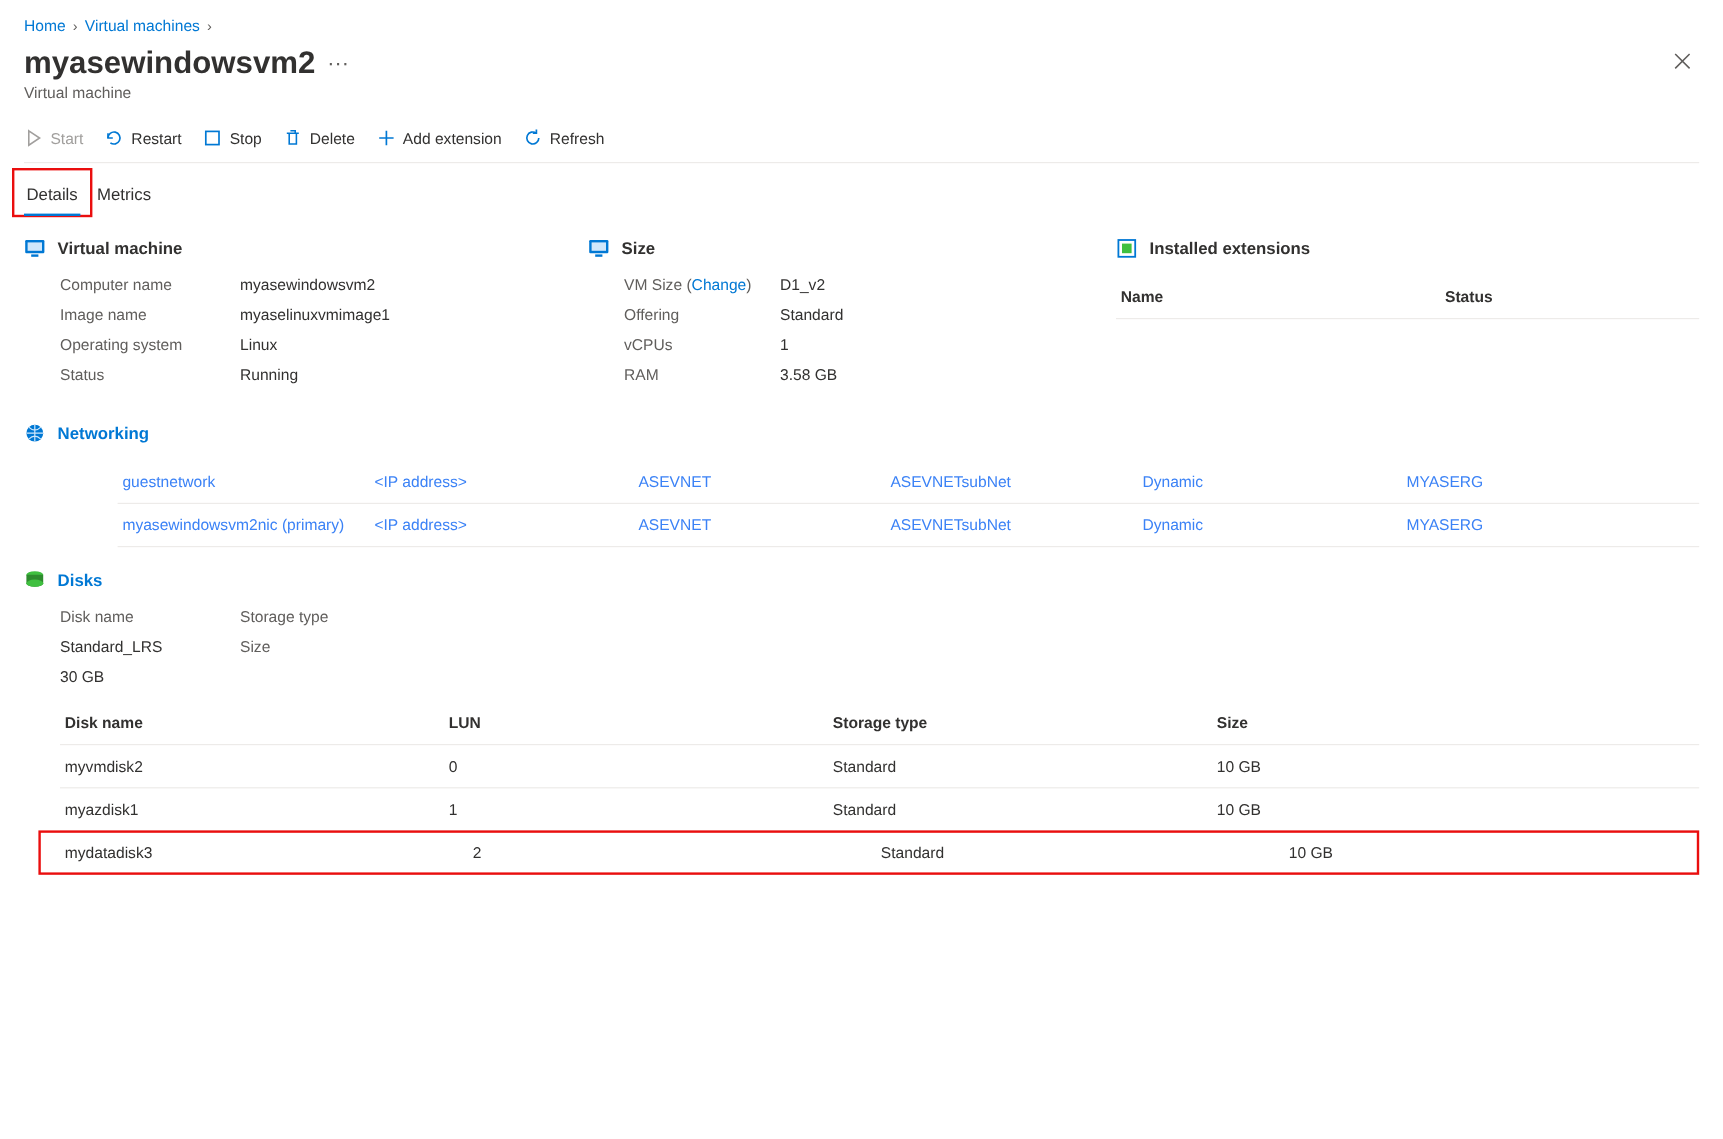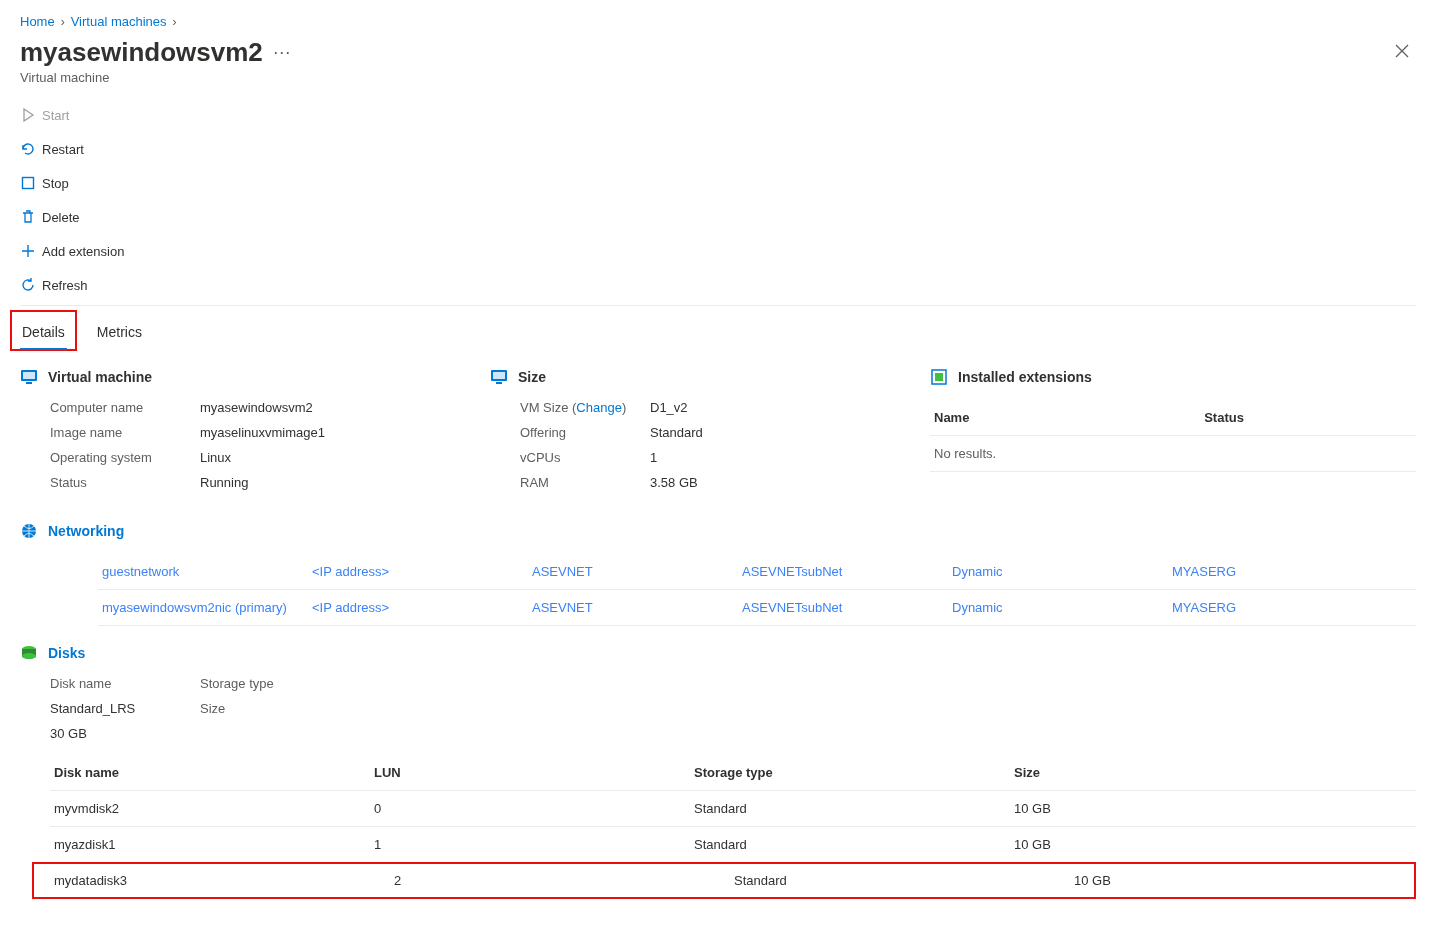--- a/index.html
+++ b/index.html
@@ -16,27 +16,27 @@
   .breadcrumb .sep { color: #605e5c; font-size: 12px; }
 
   .title-row { display: flex; align-items: center; justify-content: space-between; }
   .title-left { display: flex; align-items: center; gap: 10px; }
   h1 { font-size: 26px; font-weight: 600; color: #323130; }
   .more-dots { font-size: 18px; color: #605e5c; cursor: pointer; }
   .subtitle { color: #605e5c; font-size: 13px; margin-top: 2px; margin-bottom: 14px; }
 
   .close-x { font-size: 18px; color: #605e5c; cursor: pointer; padding: 6px; line-height: 1; }
 
-  .toolbar { display: flex; gap: 18px; padding: 8px 0 12px; border-bottom: 1px solid #edebe9; flex-direction: column; }
+  .toolbar { display: flex; gap: 18px; padding: 8px 0 12px; border-bottom: 1px solid #edebe9; }
   .tb-btn { display: inline-flex; align-items: center; gap: 6px; cursor: pointer; color: #323130; font-size: 13px; }
   .tb-btn.disabled { color: #a19f9d; cursor: default; }
   .tb-icon { width: 16px; height: 16px; display: inline-flex; align-items: center; justify-content: center; }
   .tb-icon svg { width: 16px; height: 16px; }
 
-  .tabs { display: flex; gap: 28px; margin: 10px 0 18px; }
+  .tabs { display: flex; gap: 12px; margin: 10px 0 18px; }
   .tab { padding: 8px 2px 10px; cursor: pointer; font-size: 14px; color: #323130; position: relative; }
   .tab.active { color: #323130; font-weight: 400; }
   .tab.active::after { content: ""; position: absolute; left: 0; right: 0; bottom: 0; height: 2px; background: #0078d4; }
   .tab-highlight { position: absolute; inset: -6px -10px -1px -10px; border: 2.5px solid #ea0e0e; pointer-events: none; }
 
   .cols { display: flex; gap: 20px; }
   .col-l { width: 450px; }
   .col-m { width: 420px; }
   .col-r { flex: 1; }
 
@@ -211,24 +211,20 @@
             <rect x="5" y="5" width="8" height="8" fill="#40c040"></rect>
           </svg>
         </span>
       <span class="sec-title">Installed extensions</span>
     </div>
     <div class="ext-tbl">
       <div class="ext-head">
         <span>Name</span>
         <span>Status</span>
       </div>
-      <div class="ext-row">
-        <span>No results.</span>
-        <span></span>
-      </div>
     </div>
   </div>
 </div>
 
 <div class="wide-section">
   <div class="sec-head link">
     <span class="sec-icon">
         <svg viewBox="0 0 18 18">
           <circle cx="9" cy="9" r="7" fill="#0078d4"></circle>
           <path d="M2 9 H16 M9 2 V16 M4 4 Q9 9 14 4 M4 14 Q9 9 14 14" stroke="#cfe7fb" stroke-width="1" fill="none"></path>

